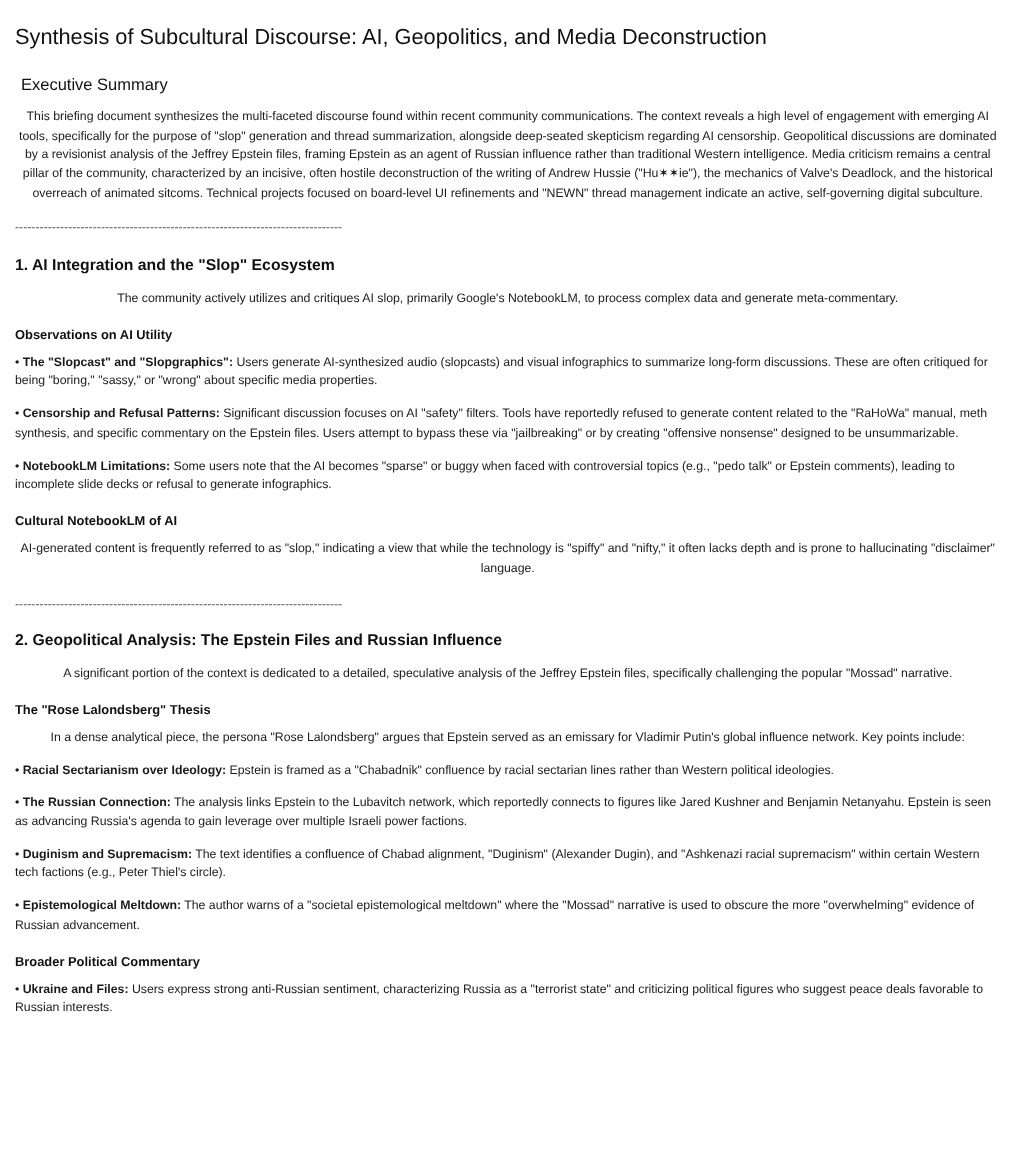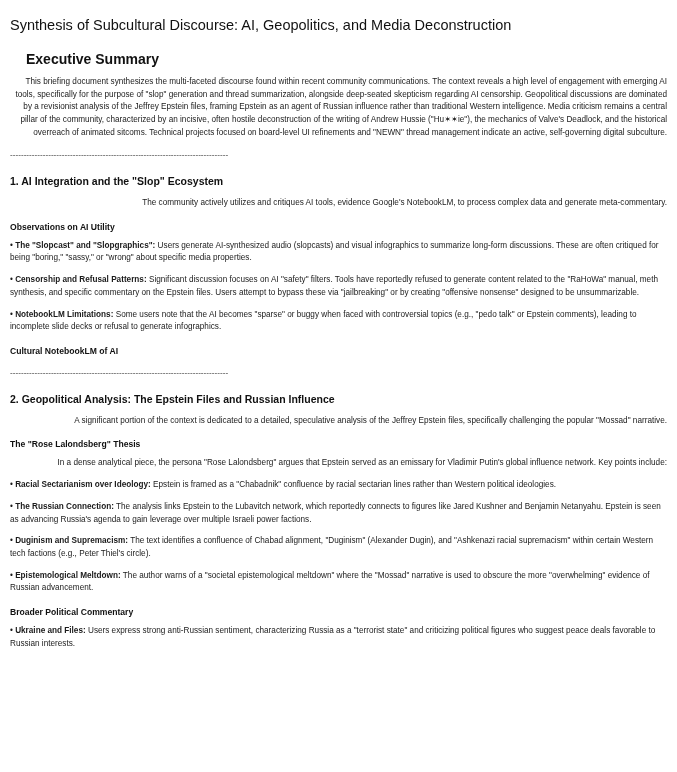--- a/index.html
+++ b/index.html
@@ -41,69 +41,70 @@
     font-weight: bold;
     color: #111111;
     margin: 12px 0 7px 0;
     line-height: 1.3;
   }
   p.body-text {
     font-size: 8.2px;
     line-height: 1.55;
     margin: 0 0 9px 0;
     color: #1a1a1a;
-    text-align: right;
+    text-align: center;
   }
   p.bullet {
     font-size: 8.2px;
     line-height: 1.55;
     margin: 0 0 9px 0;
     color: #1a1a1a;
   }
   .bullet .lead {
     font-weight: bold;
   }
   .divider {
     font-size: 8.2px;
     color: #555;
     letter-spacing: 0px;
     margin: 12px 0 12px 0;
     line-height: 1.2;
     white-space: nowrap;
     overflow: hidden;
   }
   .exec-heading {
-    font-size: 14px;
-    font-weight: bold;
-    margin: 0 0 9px 16px;
+    font-size: 11px;
+    font-weight: normal;
+    margin: 0 0 9px 4px;
     color: #111;
   }
 </style>
 </head>
 <body>
 
 <div class="page">
 
   <h1 class="doc-title">Synthesis of Subcultural Discourse: AI, Geopolitics, and Media Deconstruction</h1>
 
   <div class="exec-heading">Executive Summary</div>
   <p class="body-text">This briefing document synthesizes the multi-faceted discourse found within recent community communications. The context reveals a high level of engagement with emerging AI tools, specifically for the purpose of "slop" generation and thread summarization, alongside deep-seated skepticism regarding AI censorship. Geopolitical discussions are dominated by a revisionist analysis of the Jeffrey Epstein files, framing Epstein as an agent of Russian influence rather than traditional Western intelligence. Media criticism remains a central pillar of the community, characterized by an incisive, often hostile deconstruction of the writing of Andrew Hussie ("Hu✶✶ie"), the mechanics of Valve's Deadlock, and the historical overreach of animated sitcoms. Technical projects focused on board-level UI refinements and "NEWN" thread management indicate an active, self-governing digital subculture.</p>
 
   <div class="divider">--------------------------------------------------------------------------------</div>
 
   <h2 class="section-heading">1. AI Integration and the "Slop" Ecosystem</h2>
-  <p class="body-text">The community actively utilizes and critiques AI tools, evidence Google's NotebookLM, to process complex data and generate meta-commentary.</p>
+  <p class="body-text">The community actively utilizes and critiques AI slop, primarily Google's NotebookLM, to process complex data and generate meta-commentary.</p>
 
   <h3 class="sub-heading">Observations on AI Utility</h3>
 
   <p class="bullet">• <span class="lead">The "Slopcast" and "Slopgraphics":</span><span> Users generate AI-synthesized audio (slopcasts) and visual infographics to summarize long-form discussions. These are often critiqued for being "boring," "sassy," or "wrong" about specific media properties.</span></p>
   <p class="bullet">• <span class="lead">Censorship and Refusal Patterns:</span><span> Significant discussion focuses on AI "safety" filters. Tools have reportedly refused to generate content related to the "RaHoWa" manual, meth synthesis, and specific commentary on the Epstein files. Users attempt to bypass these via "jailbreaking" or by creating "offensive nonsense" designed to be unsummarizable.</span></p>
   <p class="bullet">• <span class="lead">NotebookLM Limitations:</span><span> Some users note that the AI becomes "sparse" or buggy when faced with controversial topics (e.g., "pedo talk" or Epstein comments), leading to incomplete slide decks or refusal to generate infographics.</span></p>
 
   <h3 class="sub-heading">Cultural NotebookLM of AI</h3>
+  <p class="body-text">AI-generated content is frequently referred to as "slop," indicating a view that while the technology is "spiffy" and "nifty," it often lacks depth and is prone to hallucinating "disclaimer" language.</p>
 
   <div class="divider">--------------------------------------------------------------------------------</div>
 
   <h2 class="section-heading">2. Geopolitical Analysis: The Epstein Files and Russian Influence</h2>
   <p class="body-text">A significant portion of the context is dedicated to a detailed, speculative analysis of the Jeffrey Epstein files, specifically challenging the popular "Mossad" narrative.</p>
 
   <h3 class="sub-heading">The "Rose Lalondsberg" Thesis</h3>
   <p class="body-text">In a dense analytical piece, the persona "Rose Lalondsberg" argues that Epstein served as an emissary for Vladimir Putin's global influence network. Key points include:</p>
 
   <p class="bullet">• <span class="lead">Racial Sectarianism over Ideology:</span><span> Epstein is framed as a "Chabadnik" confluence by racial sectarian lines rather than Western political ideologies.</span></p>

